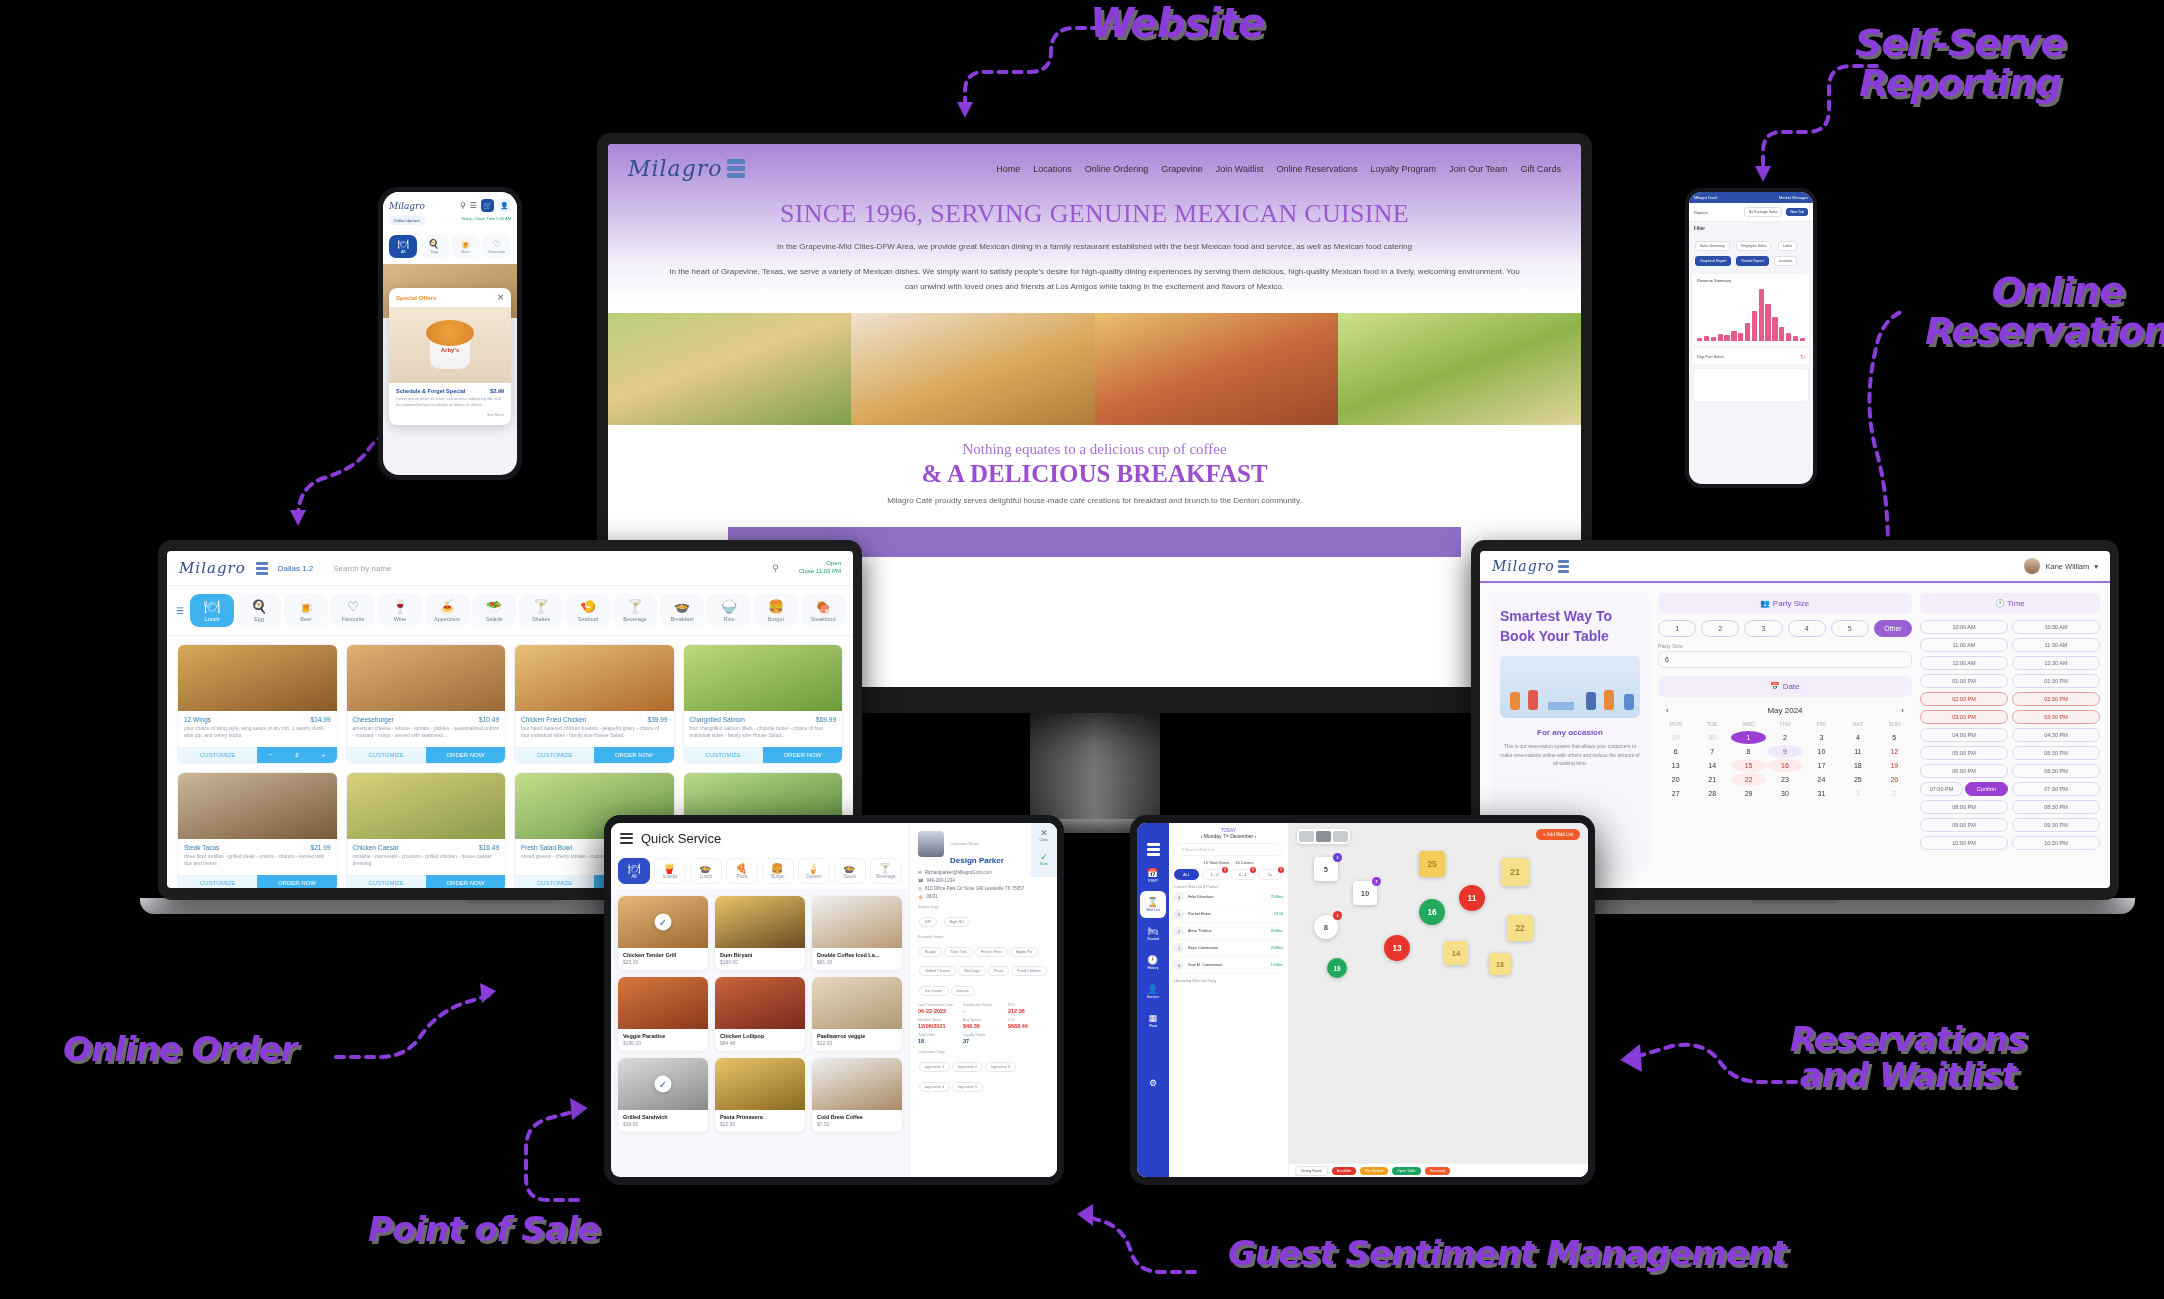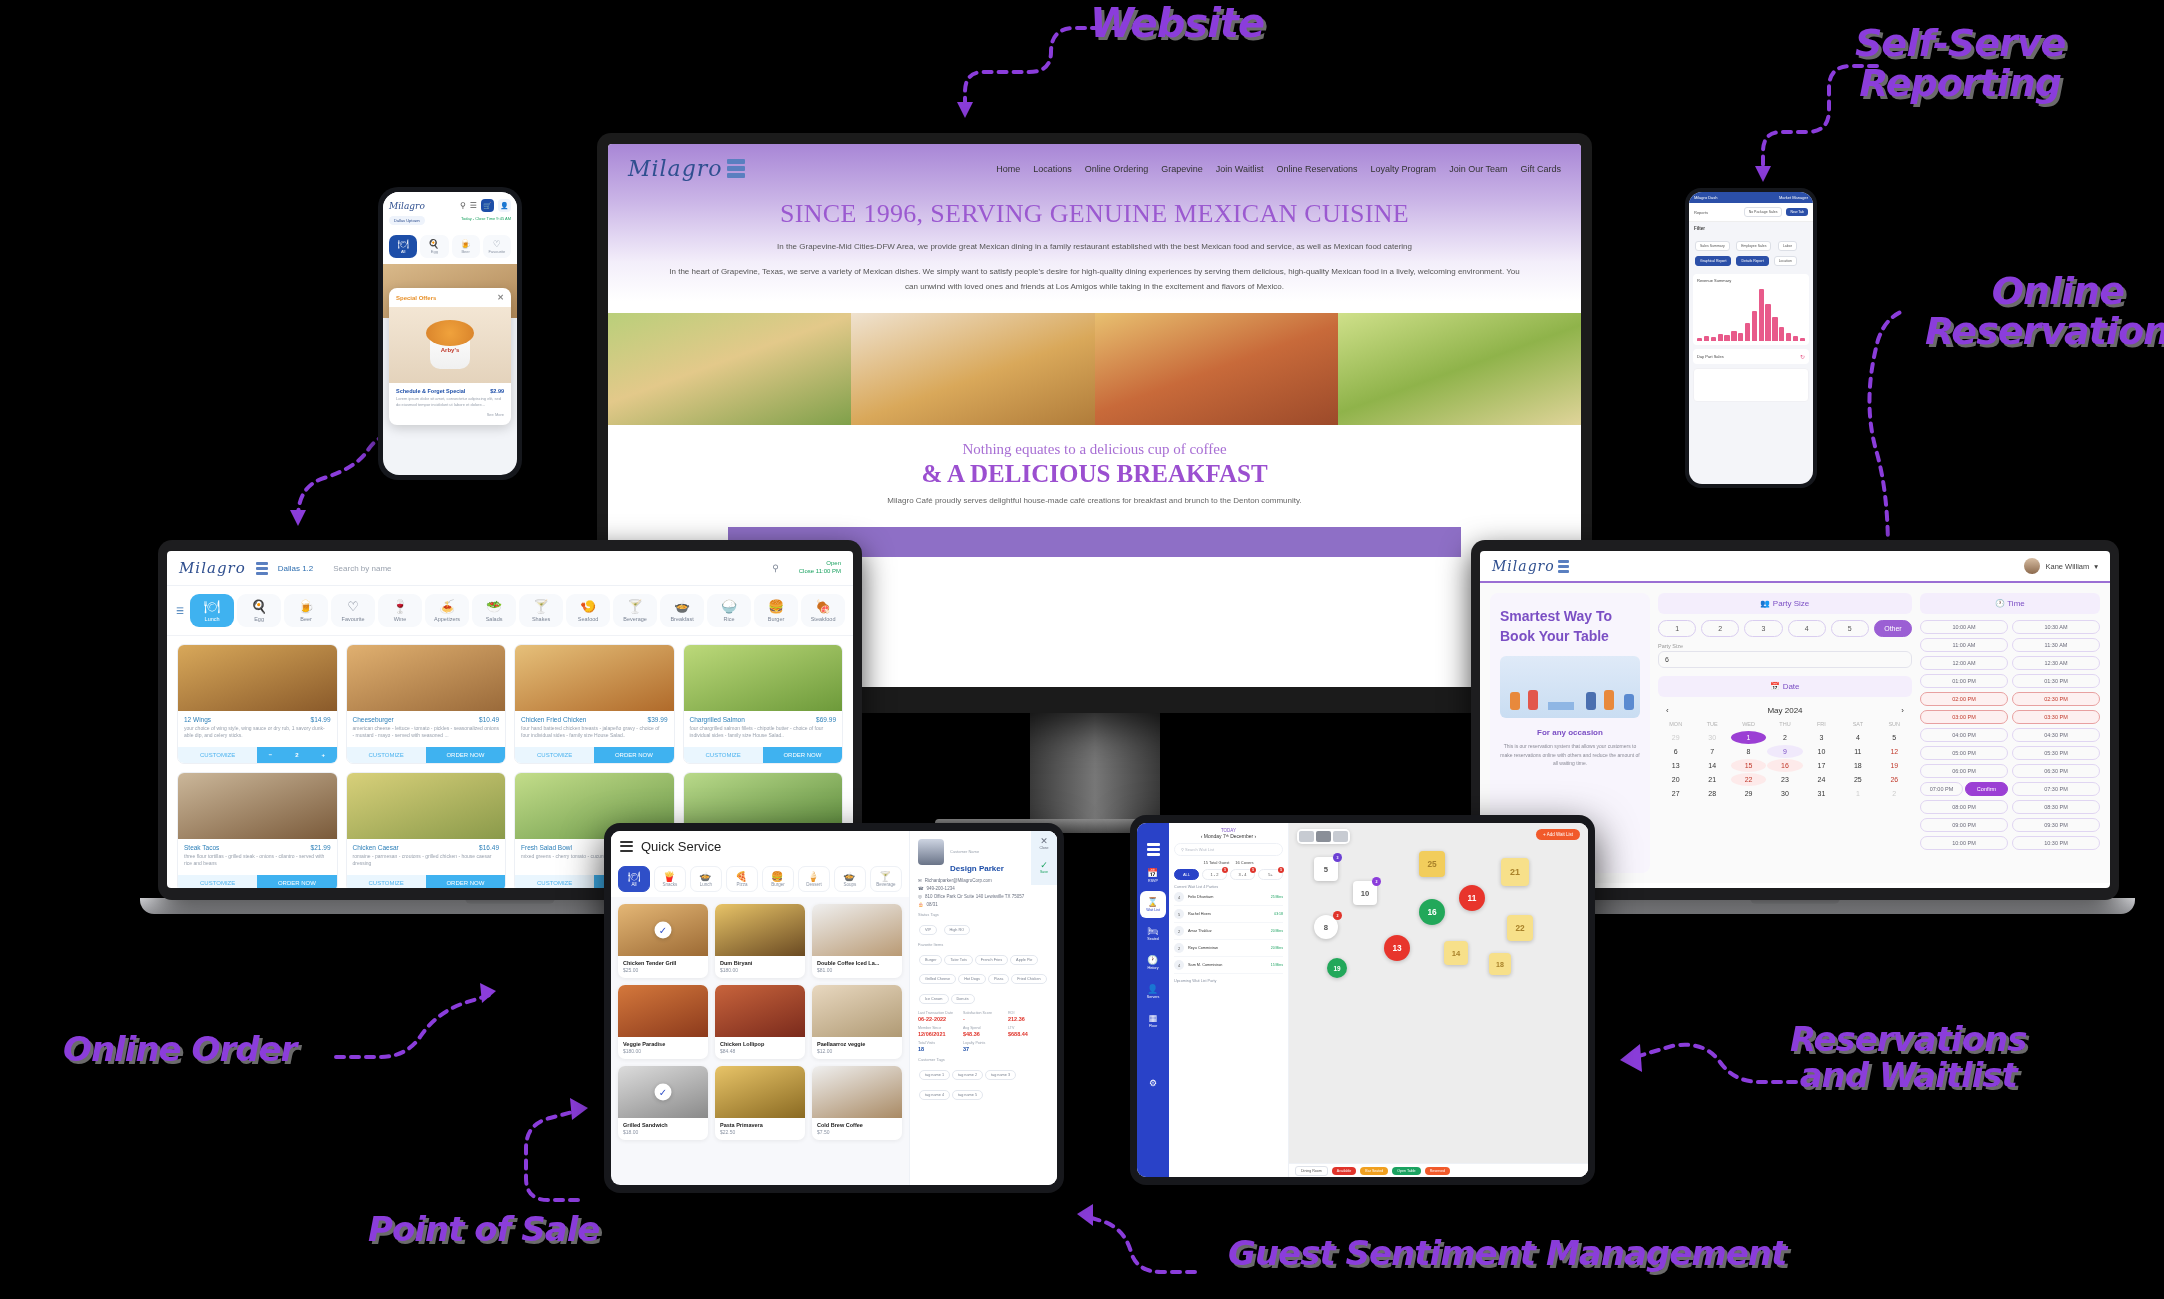--- a/index.html
+++ b/index.html
@@ -130,21 +130,21 @@
   .pr-scr { width:100%; height:100%; background:#f4f5f9; border-radius:13px; overflow:hidden; }
   .pr-bar { background:#2b4fa8; color:#fff; font-size:4px; padding:3px 5px; display:flex; justify-content:space-between; align-items:center; }
   .pr-sub { background:#fff; font-size:4px; color:#555; padding:3px 5px; display:flex; justify-content:space-between; align-items:center; border-bottom:1px solid #eee; }
   .pr-sec { font-size:4.5px; color:#444; padding:4px 5px 2px; font-weight:bold; }
   .pr-pill { display:inline-block; border:1px solid #dcdfe6; border-radius:3px; font-size:3.5px; color:#555; padding:2px 4px; margin:1px; background:#fff; }
   .pr-chart { background:#fff; margin:4px; border-radius:4px; padding:4px; }
   .bars { display:flex; align-items:flex-end; gap:1.5px; height:56px; padding-top:4px; }
   .bars i { flex:1; background:#e85a8a; border-radius:1px 1px 0 0; display:block; }
 
   
-  .tab-pos { position:absolute; left:604px; top:815px; width:460px; height:370px; background:#17181c; border-radius:16px; padding:8px 7px; box-shadow:0 14px 40px rgba(0,0,0,.75);margin-top:8px; }
+  .tab-pos { position:absolute; left:604px; top:815px; width:460px; height:370px; background:#17181c; border-radius:16px; padding:8px 7px; box-shadow:0 14px 40px rgba(0,0,0,.75); }
   .pos-scr { width:100%; height:100%; background:#f7f8fb; border-radius:9px; overflow:hidden; display:flex; }
   .pos-left { flex:1; display:flex; flex-direction:column; }
   .pos-hd { display:flex; align-items:center; gap:8px; padding:7px 9px; background:#fff; }
   .pos-title { font-size:13px; color:#222; }
   .hamb i { display:block; width:13px; height:2px; background:#333; margin:2.5px 0; border-radius:2px; }
   .pos-cats { display:flex; gap:4px; padding:5px 7px; background:#fff; }
   .pos-cat { width:32px; flex:0 0 32px; text-align:center; font-size:4.5px; color:#8a93a3; background:#fff; border:1px solid #eef1f6; border-radius:7px; padding:4px 0; }
   .pos-cat.on { background:#2f4fc8; color:#fff; border-color:#2f4fc8; }
   .pos-cat .ic { display:block; font-size:10px; }
   .pos-grid { display:grid; grid-template-columns:repeat(3,1fr); gap:7px; padding:7px; }

